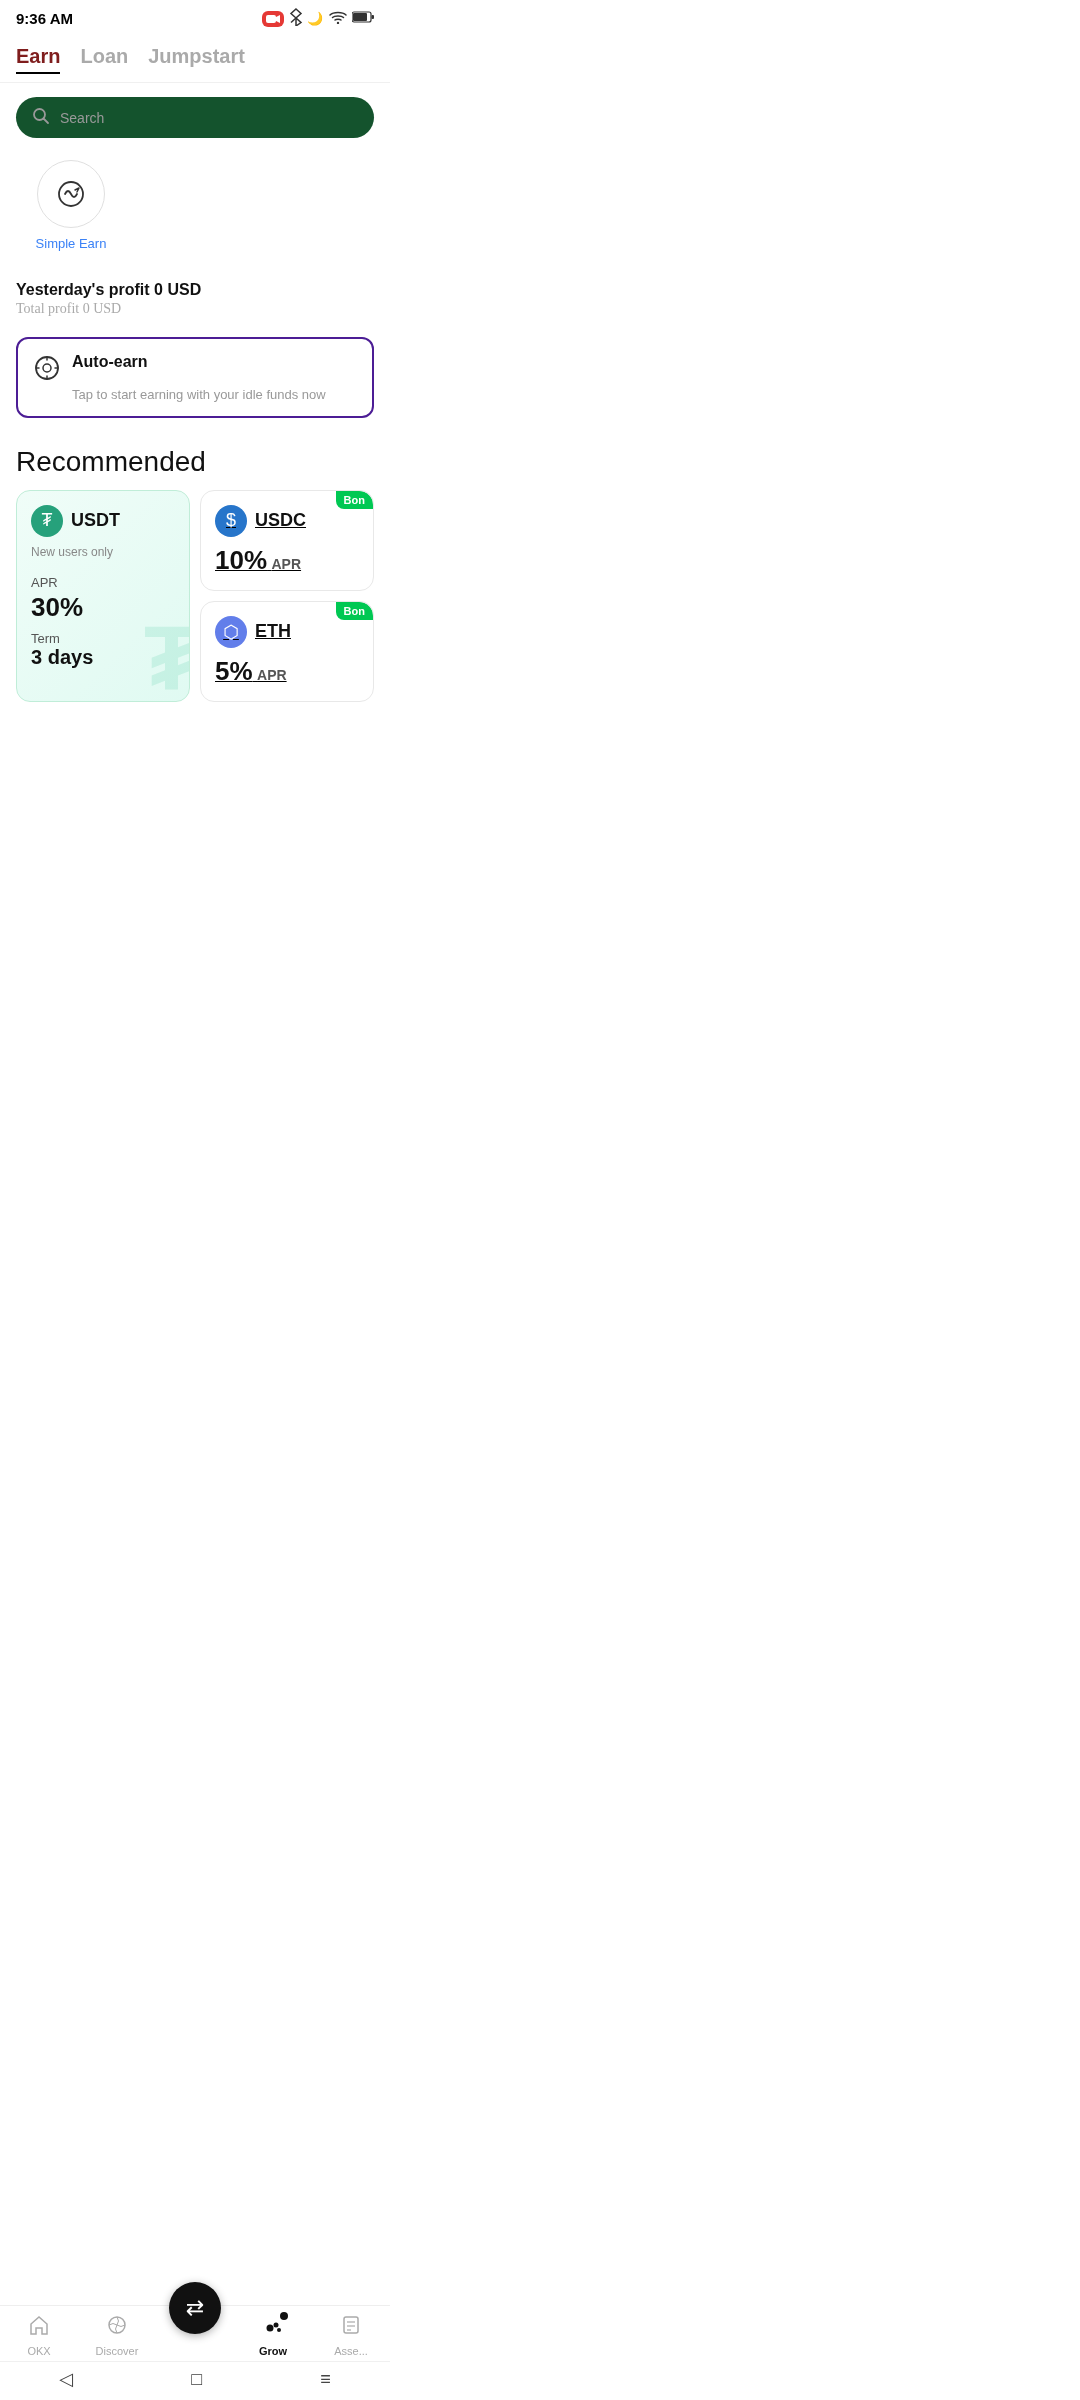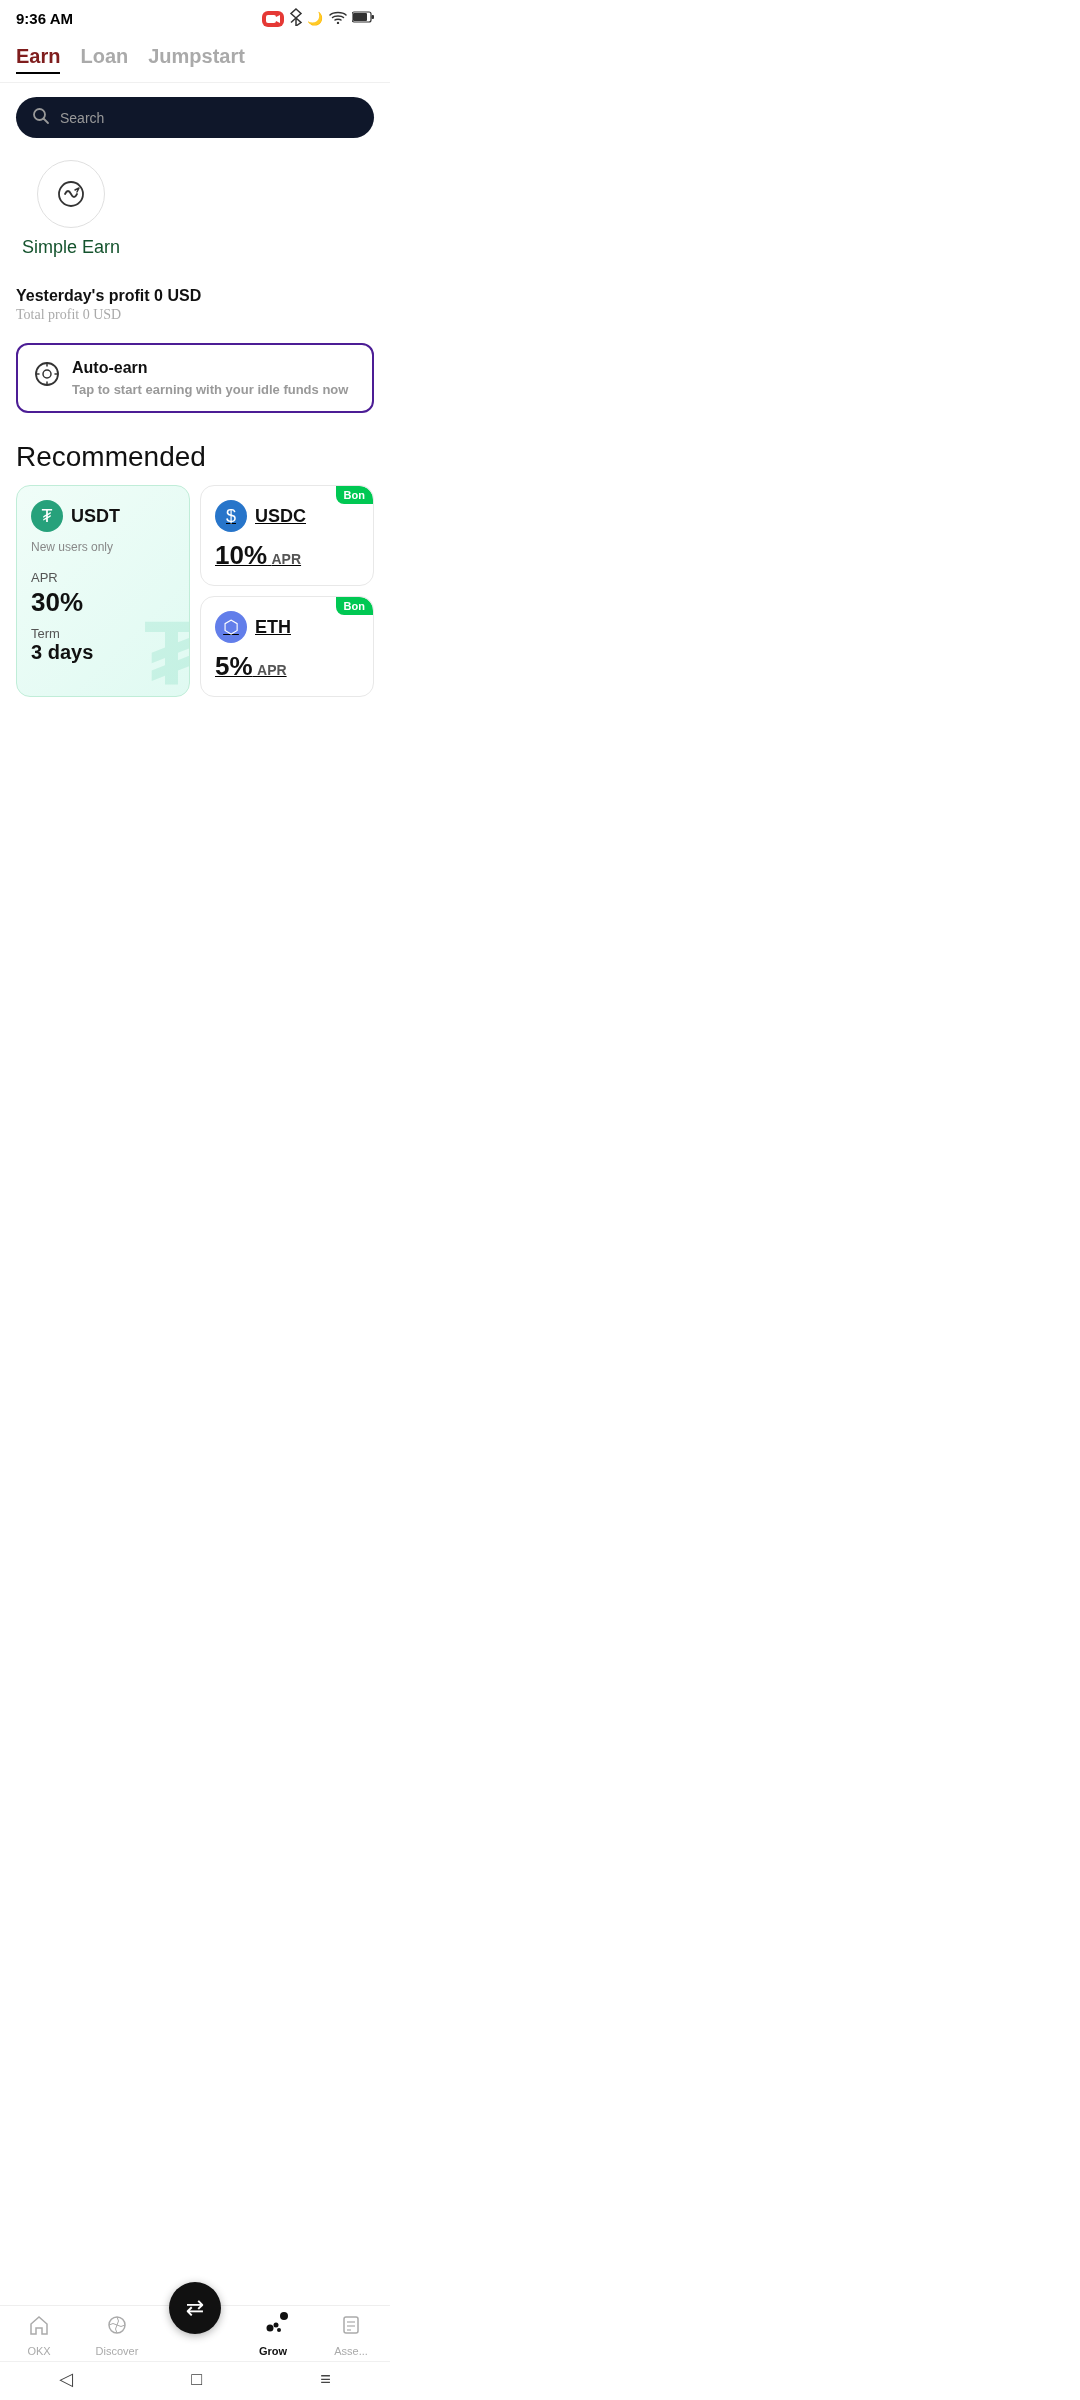--- a/index.html
+++ b/index.html
@@ -59,21 +59,21 @@
       border-bottom: 2px solid #000;
     }
 
     
     .search-container {
       padding: 14px 16px;
     }
     .search-box {
       display: flex;
       align-items: center;
-      background: #0f172a;
+      background: #14532d;
       border-radius: 24px;
       padding: 10px 16px;
       gap: 10px;
     }
     .search-box span {
       font-size: 14px;
       color: #999;
     }
 
     
@@ -95,22 +95,22 @@
       width: 68px;
       height: 68px;
       border-radius: 50%;
       border: 1px solid #e0e0e0;
       display: flex;
       align-items: center;
       justify-content: center;
       background: #fff;
     }
     .category-label {
-      font-size: 18px;
-      color: #14532d;
+      font-size: 13px;
+      color: #3b82f6;
       text-align: left;
       line-height: 1.3;
     }
 
     
     .profit-section {
       padding: 12px 16px 8px;
     }
     .yesterday-profit {
       font-size: 16px;
@@ -140,22 +140,21 @@
       margin-top: 2px;
     }
     .auto-earn-title {
       font-size: 16px;
       font-weight: 700;
       color: #111;
     }
     .auto-earn-desc {
       font-size: 13px;
       color: #999;
-      margin-top: 5px;
-      font-weight: bold;
+      margin-top: 16px;
     }
 
     
     .section-title {
       padding: 16px 16px 12px;
       font-size: 28px;
       font-weight: 400;
       color: #111;
     }
 

